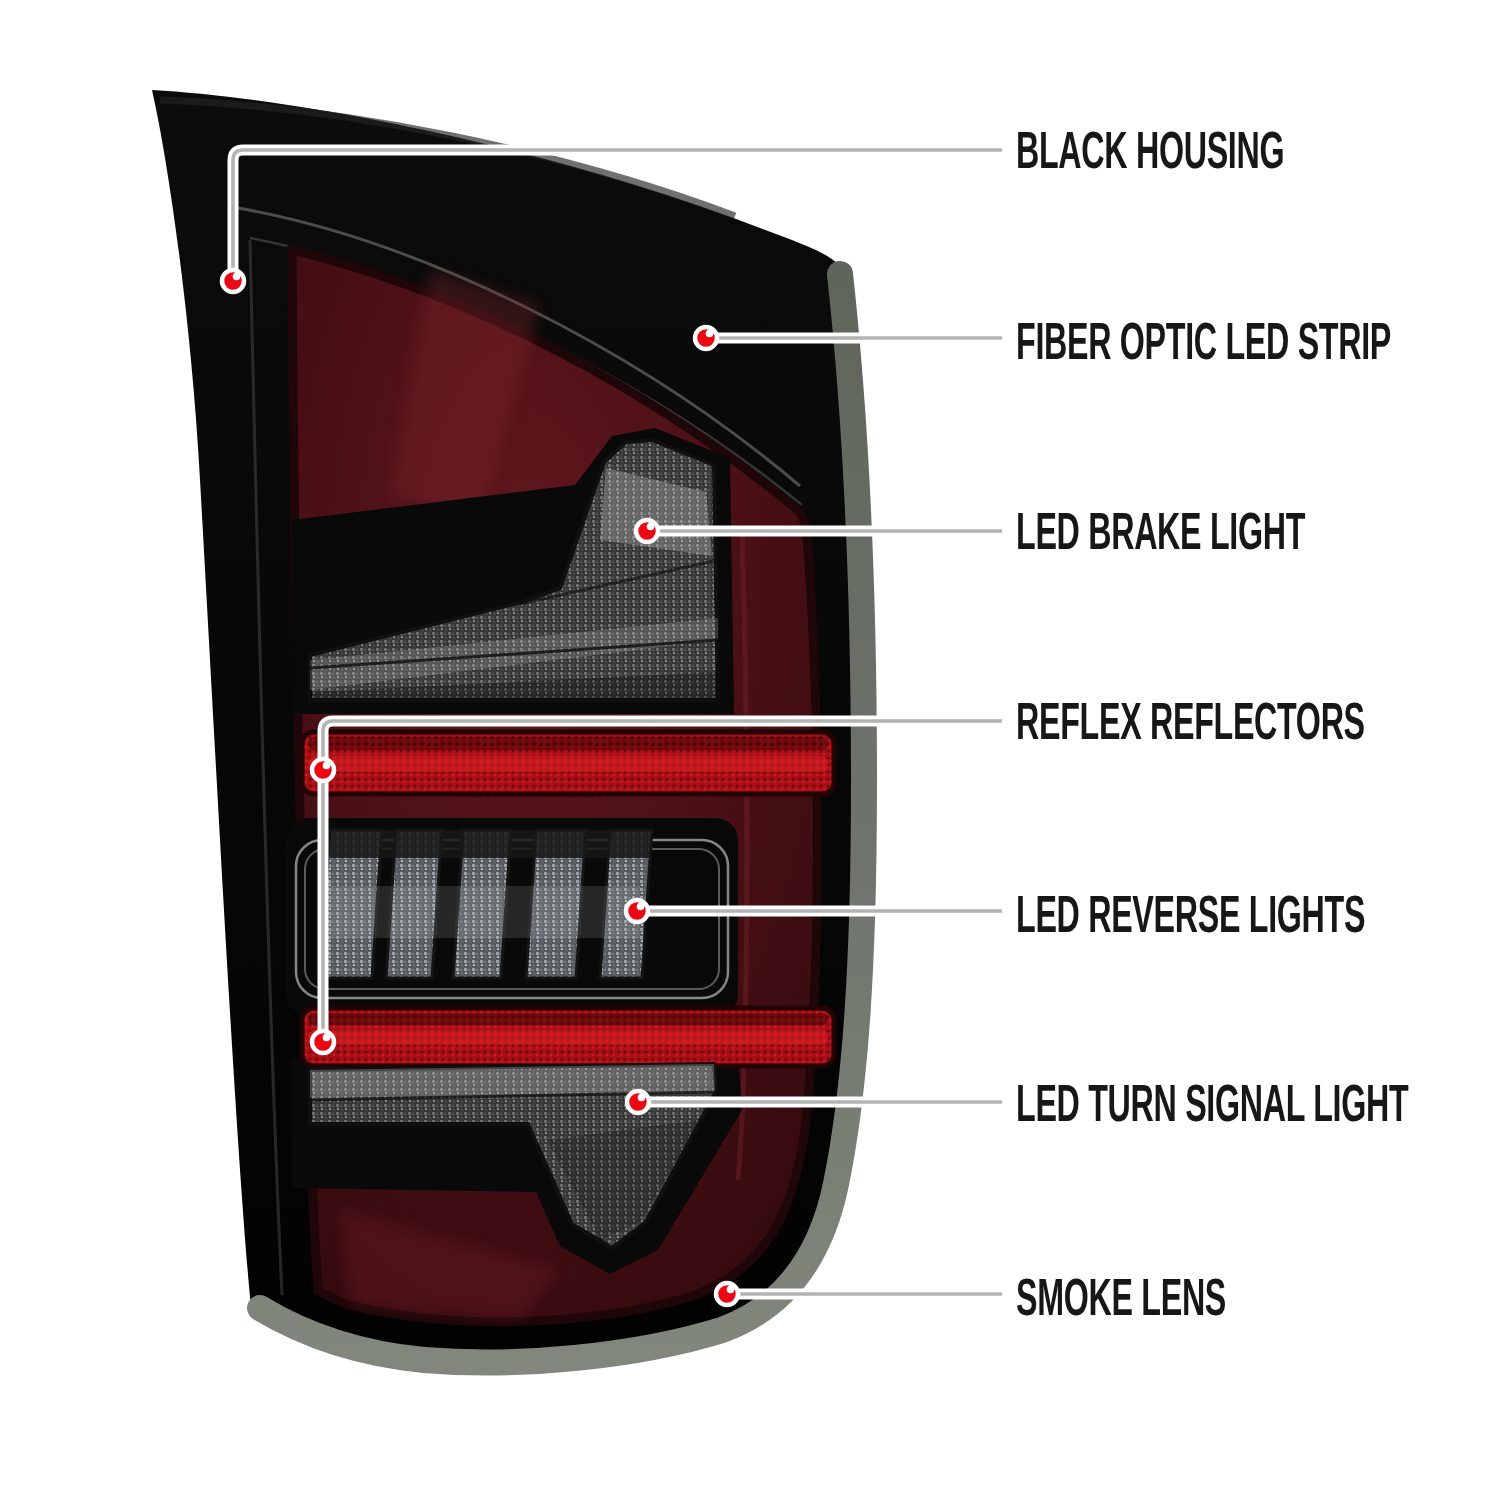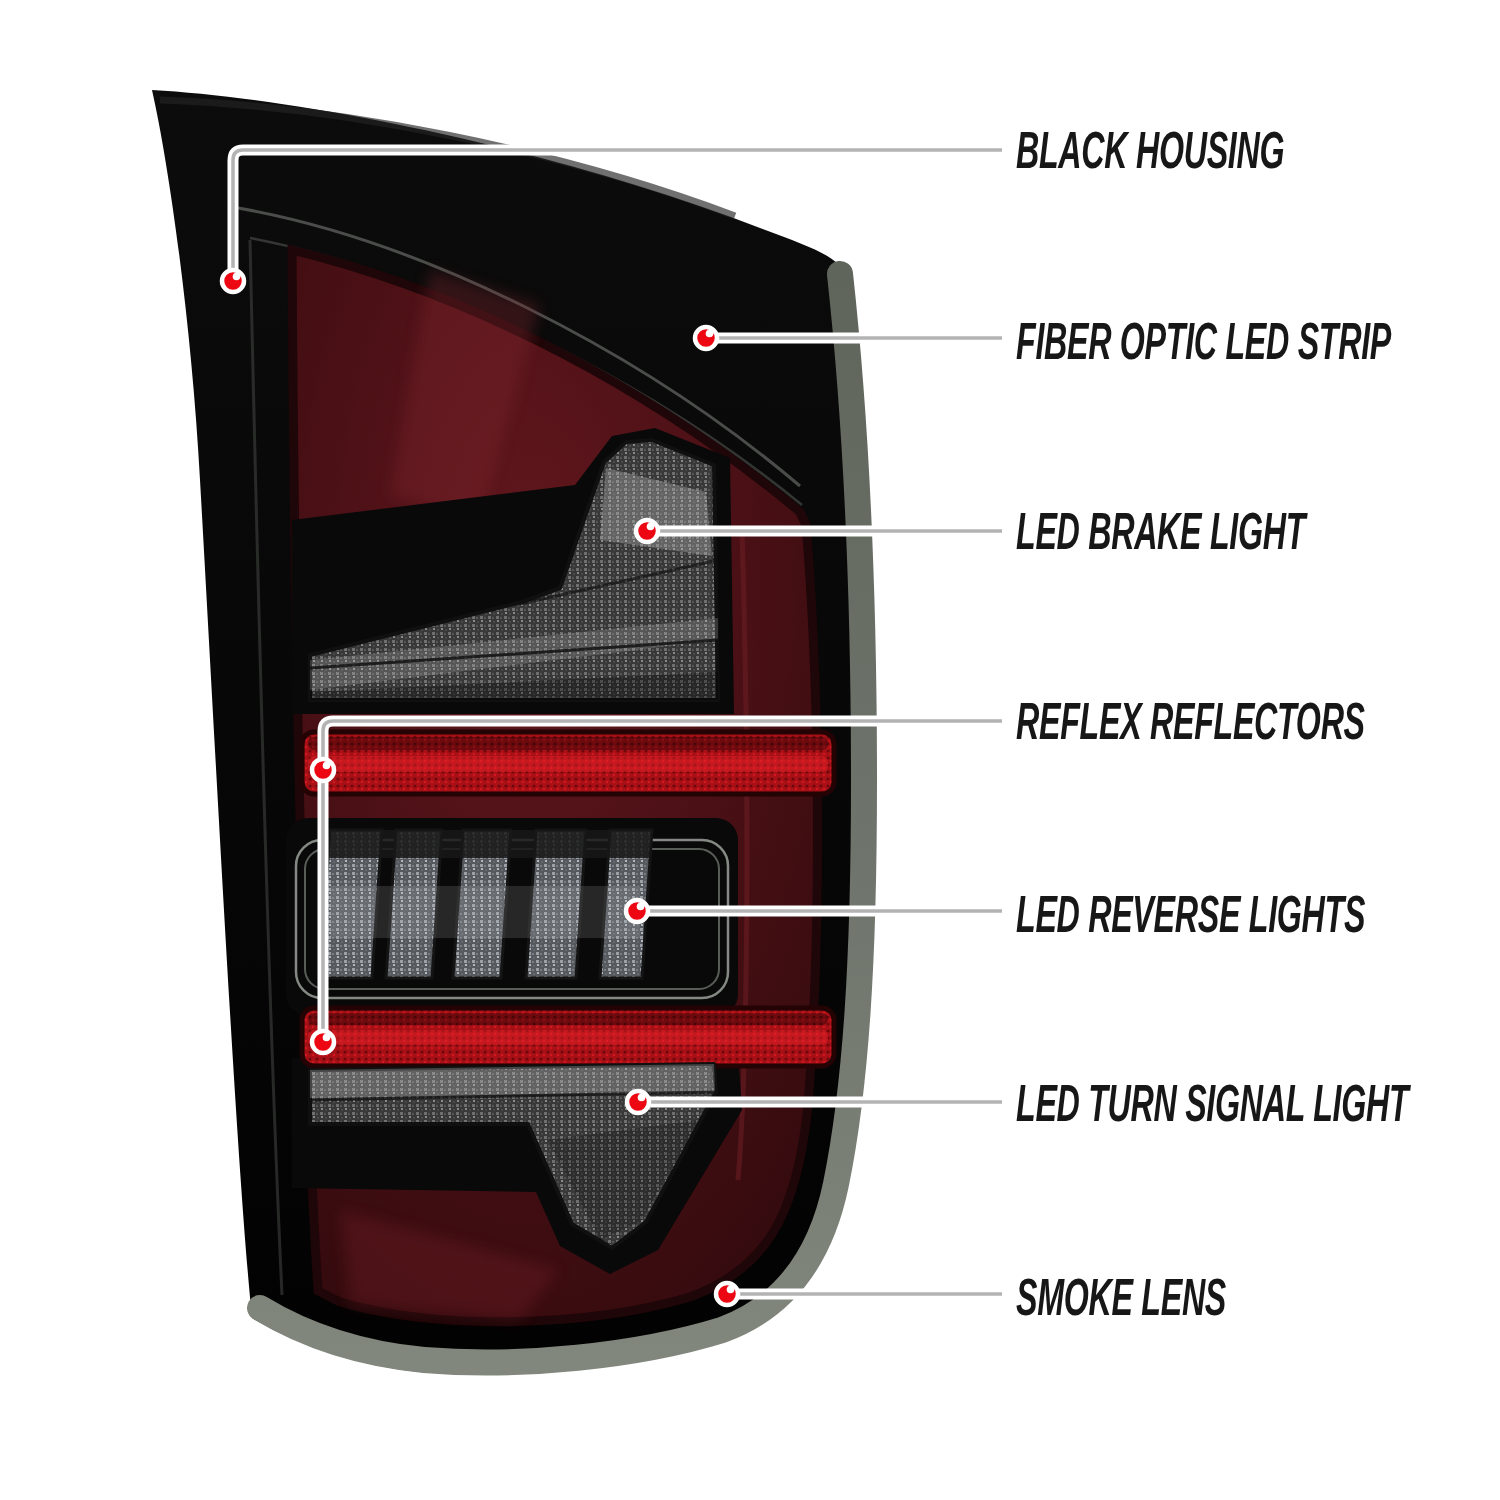--- a/index.html
+++ b/index.html
@@ -2,21 +2,20 @@
 <html><head>
 <meta charset="utf-8">
 <style>
   html,body{margin:0;padding:0;background:#ffffff;}
   .canvas{
     position:relative;
     width:1500px;height:1500px;
     background:#ffffff;
     overflow:hidden;
     font-family:"Liberation Sans", sans-serif;
-    font-style:italic;
   }
   .art{position:absolute;left:0;top:0;}
   .callout-label{
     position:absolute;
     left:1016px;
     height:56px;
     line-height:56px;
     font-size:52px;
     font-weight:700;
     letter-spacing:-0.5px;

